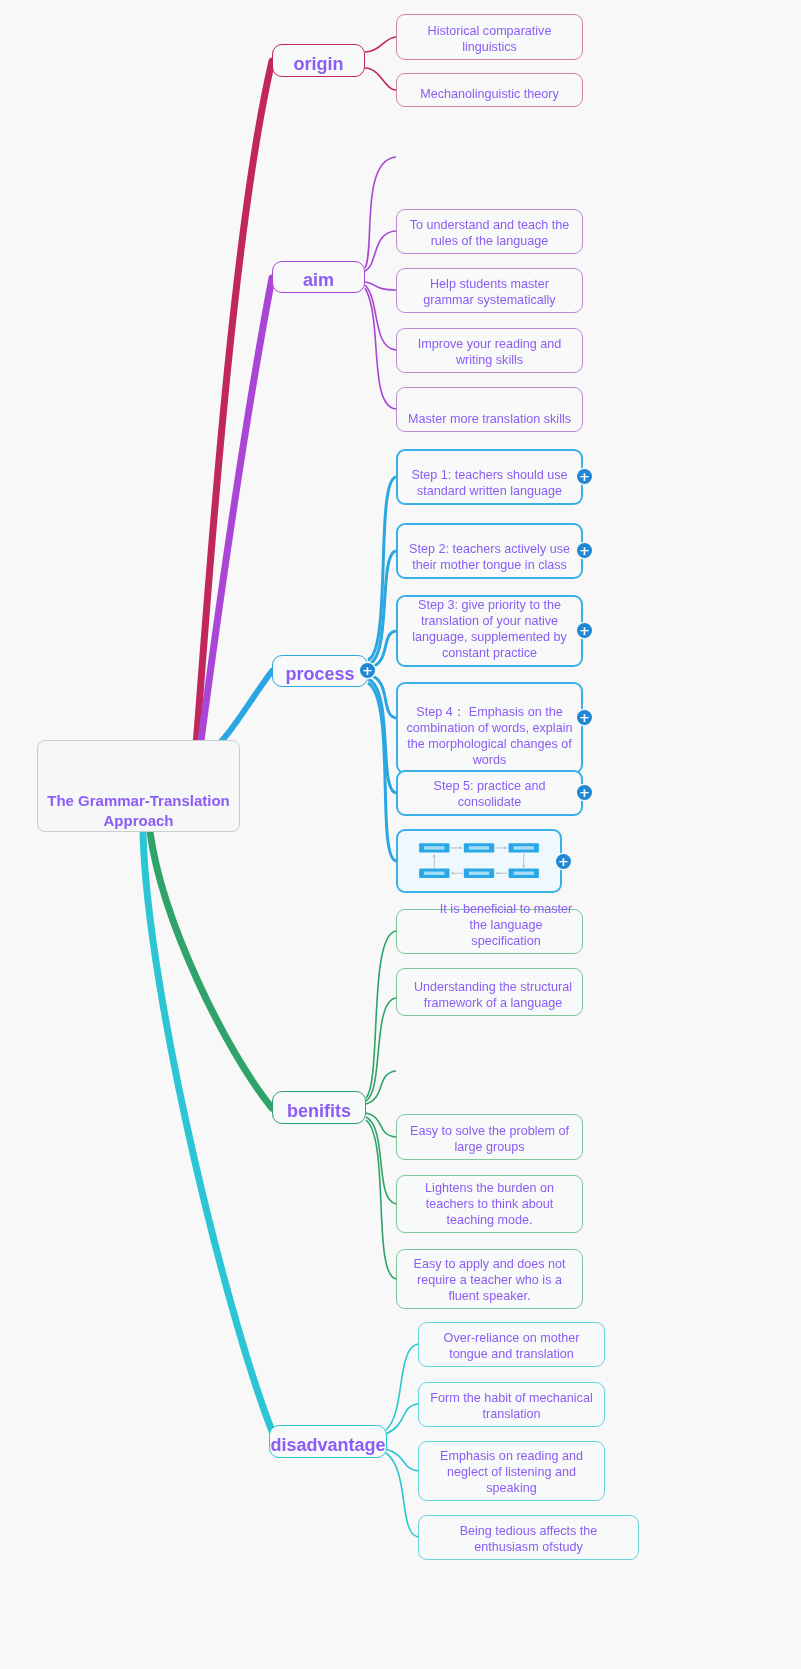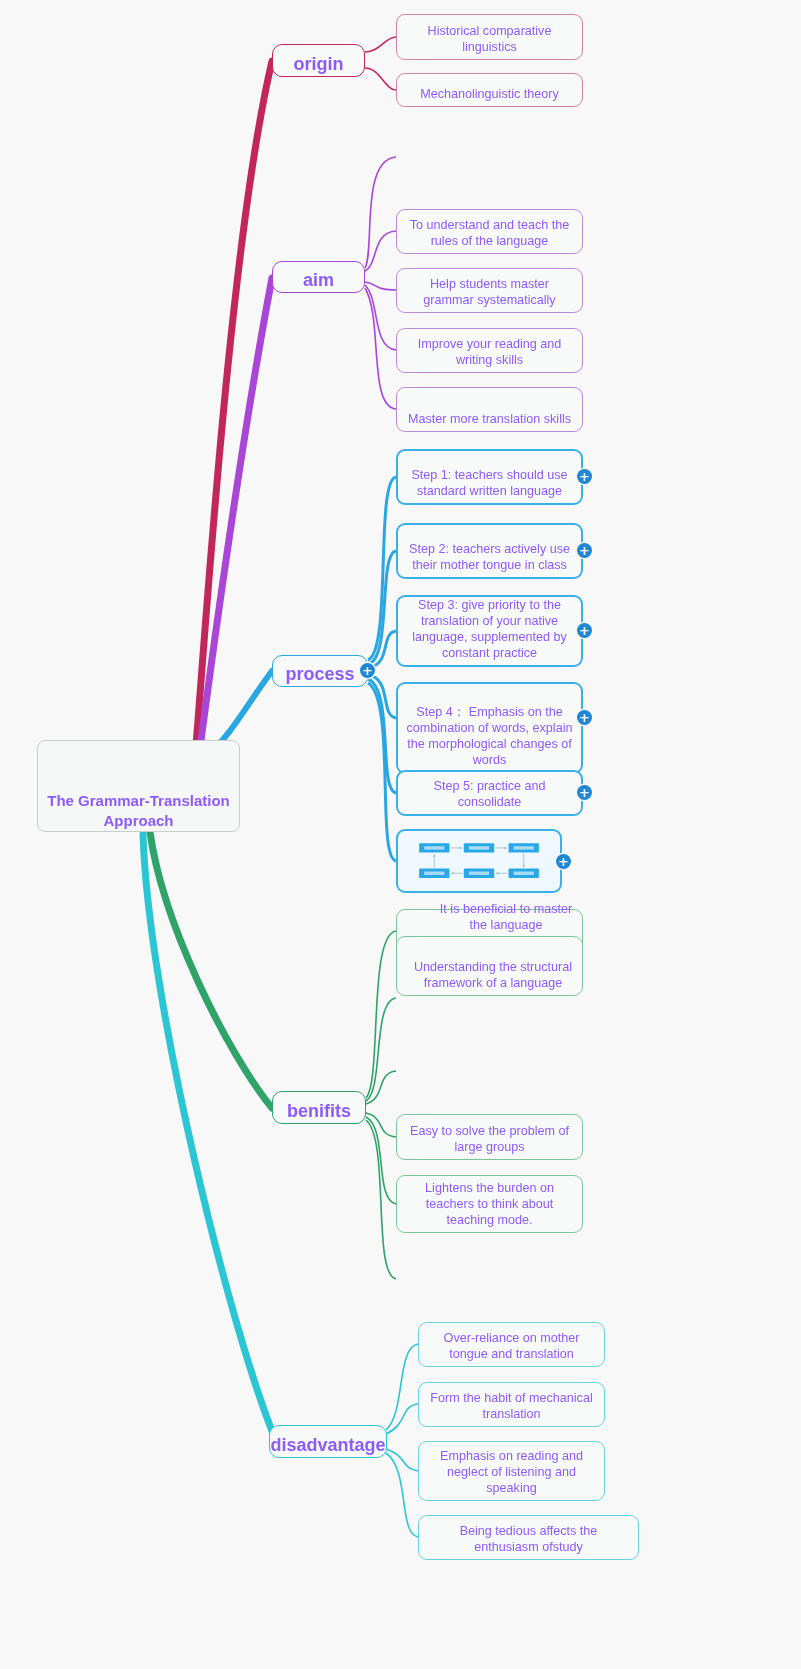--- a/index.html
+++ b/index.html
@@ -228,28 +228,31 @@
   <div class="plus" style="left:556px;top:854px;">
       <span>+</span>
     </div>
 
   <div class="node branch" style="left:272px;top:1091px;width:94px;height:33px;border-color:#2fa36a;">
     <span>benifits</span>
   </div>
   <div class="node leaf" style="left:396px;top:909px;width:187px;height:45px;border-color:#7cc79a;padding-left:41px;">
     <span>It is beneficial to master the language specification</span>
   </div>
-  <div class="node leaf" style="left:396px;top:936px;width:187px;height:60px;border-color:#7cc79a;padding-left:15px;">
+  <div class="node leaf" style="left:396px;top:968px;width:187px;height:48px;border-color:#7cc79a;padding-left:15px;">
     <span>Understanding the structural framework of a language</span>
   </div>
   <div class="node leaf" style="left:396px;top:1114px;width:187px;height:46px;border-color:#7cc79a;">
     <span>Easy to solve the problem of large groups</span>
   </div>
   <div class="node leaf" style="left:396px;top:1175px;width:187px;height:58px;border-color:#7cc79a;">
     <span>Lightens the burden on teachers to think about teaching mode.</span>
+  </div>
+  <div class="node leaf" style="left:396px;top:1249px;width:187px;height:60px;border-color:#7cc79a;">
+    <span>Easy to apply and does not require a teacher who is a fluent speaker.</span>
   </div>
 
   <div class="node branch" style="left:269px;top:1425px;width:118px;height:33px;border-color:#2cc5d4;">
     <span>disadvantage</span>
   </div>
   <div class="node leaf" style="left:418px;top:1322px;width:187px;height:45px;border-color:#67d3dd;">
     <span>Over-reliance on mother tongue and translation</span>
   </div>
   <div class="node leaf" style="left:418px;top:1382px;width:187px;height:45px;border-color:#67d3dd;">
     <span>Form the habit of mechanical translation</span>

